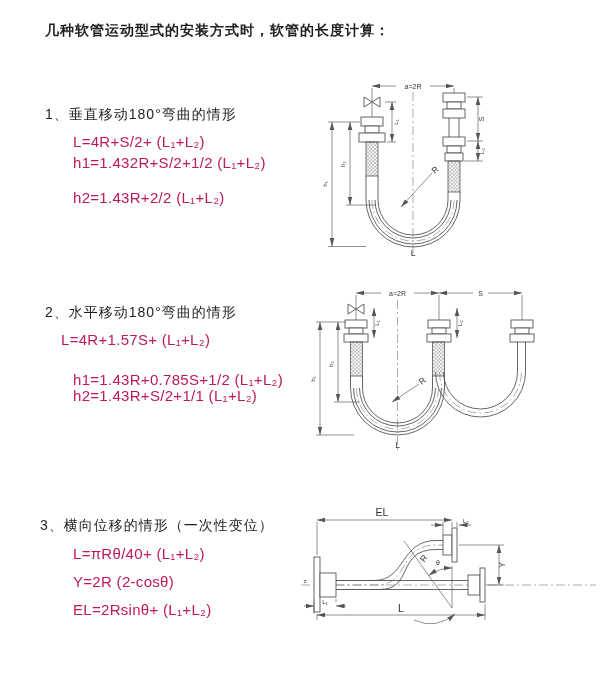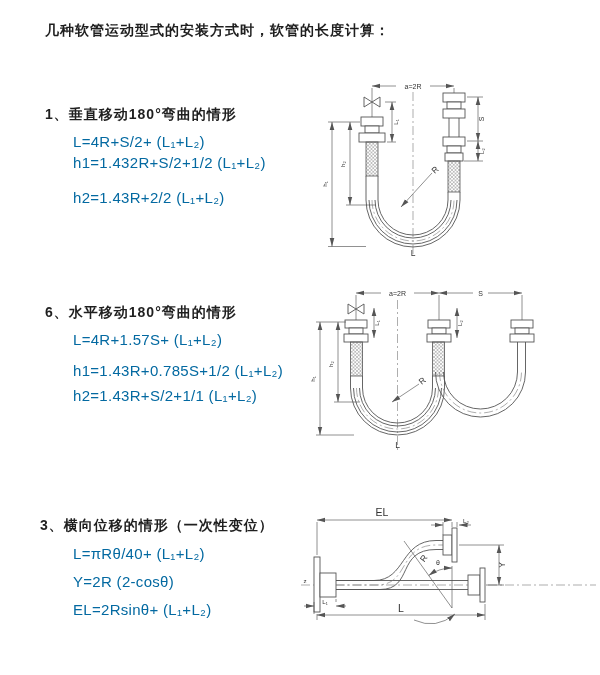--- a/index.html
+++ b/index.html
@@ -2,22 +2,22 @@
 <html><head>
 <meta charset="utf-8">
 <style>
   html,body{margin:0;padding:0;}
   body{
     width:600px;height:675px;background:#ffffff;position:relative;overflow:hidden;
     font-family:"Liberation Sans","DejaVu Sans",sans-serif;color:#1f1f1f;
   }
   .abs{position:absolute;}
   .page-title{left:30px;top:22px;font-size:14px;font-weight:700;letter-spacing:1px;margin-left:15px;}
-  .sec-heading{font-size:14px;font-weight:700;letter-spacing:1px;}
-  .formula{font-size:15px;font-weight:400;letter-spacing:.3px;color:#0369a1;}
+  .sec-heading{font-size:14px;font-weight:400;letter-spacing:1px;}
+  .formula{font-size:15px;font-weight:400;letter-spacing:.3px;color:#be185d;}
   
   svg{overflow:visible;}
   .ln{stroke:#555;fill:none;stroke-width:.9;}
   .thin{stroke:#555;fill:none;stroke-width:.65;}
   .cl{stroke:#777;fill:none;stroke-width:.6;stroke-dasharray:9 3 2 3;}
   .fit{stroke:#555;fill:#ffffff;stroke-width:.9;}
   .braid{stroke:#555;stroke-width:.8;}
   .lbl{fill:#333;font-family:"Liberation Sans","DejaVu Sans",sans-serif;}
   .f6{font-size:6.2px;} .f7{font-size:7px;} .f8{font-size:8.5px;} .f10{font-size:10.5px;}
   .wbg{fill:#ffffff;stroke:none;}
@@ -39,23 +39,23 @@
   </defs>
 </svg>
 
 <div class="abs page-title">几种软管运动型式的安装方式时，软管的长度计算：</div>
 
 <div class="abs sec-heading" style="left:45px;top:106px">1、垂直移动180°弯曲的情形</div>
 <div class="abs formula" style="left:73px;top:133px">L=4R+S/2+ (L₁+L₂)</div>
 <div class="abs formula" style="left:73px;top:154px">h1=1.432R+S/2+1/2 (L₁+L₂)</div>
 <div class="abs formula" style="left:73px;top:189px">h2=1.43R+2/2 (L₁+L₂)</div>
 
-<div class="abs sec-heading" style="left:45px;top:304px">6、水平移动180°弯曲的情形</div>
-<div class="abs formula" style="left:73px;top:331px">L=4R+1.57S+ (L₁+L₂)</div>
-<div class="abs formula" style="left:73px;top:362px">h1=1.43R+0.785S+1/2 (L₁+L₂)</div>
+<div class="abs sec-heading" style="left:45px;top:304px">2、水平移动180°弯曲的情形</div>
+<div class="abs formula" style="left:61px;top:331px">L=4R+1.57S+ (L₁+L₂)</div>
+<div class="abs formula" style="left:73px;top:371px">h1=1.43R+0.785S+1/2 (L₁+L₂)</div>
 <div class="abs formula" style="left:73px;top:387px">h2=1.43R+S/2+1/1 (L₁+L₂)</div>
 
 <div class="abs sec-heading" style="left:40px;top:517px">3、横向位移的情形（一次性变位）</div>
 <div class="abs formula" style="left:73px;top:545px">L=πRθ/40+ (L₁+L₂)</div>
 <div class="abs formula" style="left:73px;top:573px">Y=2R (2-cosθ)</div>
 <div class="abs formula" style="left:73px;top:601px">EL=2Rsinθ+ (L₁+L₂)</div>
 
 <svg class="abs" style="left:312px;top:72px" width="285" height="185" viewBox="0 0 285 185">
   <line class="cl" x1="101" y1="20" x2="101" y2="183"></line>
 

